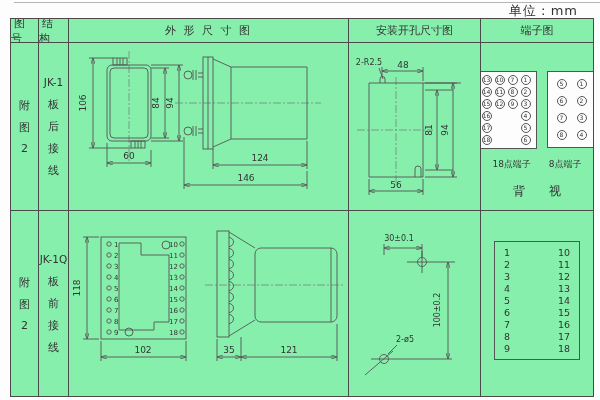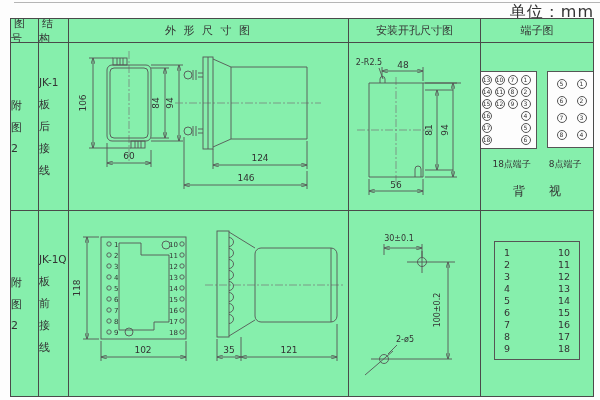--- a/index.html
+++ b/index.html
@@ -2,35 +2,35 @@
 <html><head>
 <meta charset="utf-8">
 <style>
   html,body{margin:0;padding:0;}
   body{
     width:600px;height:400px;position:relative;overflow:hidden;
     background:#fdfdfd;color:#333;
     font-family:"DejaVu Sans","Liberation Sans",sans-serif;
   }
   .top-edge{position:absolute;top:2px;left:14px;right:0;border-top:1px solid #b5b5b5;}
-  .unit{position:absolute;top:2px;right:6px;font-size:16px;letter-spacing:1px;}
+  .unit{position:absolute;top:2px;right:22px;font-size:13px;letter-spacing:1px;}
   .spec-table{
     position:absolute;left:10px;top:18px;width:582px;height:377px;
     display:grid;
     grid-template-columns:28px 30px 280px 132px 112px;
     grid-template-rows:24px 168px 185px;
     border:1px solid #4a4a4a;background:#86efac;
     box-sizing:content-box;
   }
   .cell{border-right:1px solid #4a4a4a;border-bottom:1px solid #4a4a4a;position:relative;overflow:hidden;}
   .cell.last-col{border-right:none;}
   .cell.last-row{border-bottom:none;}
   .hcell{display:flex;align-items:center;justify-content:center;font-size:11px;color:#333;}
   .sp2{letter-spacing:3px;text-indent:3px;}
-  .vstack{display:flex;flex-direction:column;align-items:flex-start;justify-content:center;height:100%;font-size:11px;gap:7px;}
+  .vstack{display:flex;flex-direction:column;align-items:center;justify-content:center;height:100%;font-size:11px;gap:7px;}
   .vstack .model{font-size:10.5px;margin-bottom:2px;}
   svg{display:block;}
   svg line,svg path,svg rect,svg circle{stroke:#555;stroke-width:0.9;fill:none;}
   svg .cl{stroke:#777;stroke-width:0.7;stroke-dasharray:8 2 2 2;}
   svg text{fill:#333;stroke:none;font-size:9px;font-family:"DejaVu Sans","Liberation Sans",sans-serif;}
   svg text.small{font-size:8px;}
   svg text.tnum{font-size:7px;}
   .tcol{display:flex;flex-direction:column;align-items:center;height:100%;}
   .tboxes{display:flex;gap:10px;align-items:flex-start;margin-top:28px;}
   .tbox{border:1px solid #555;background:#fdfdfd;}

